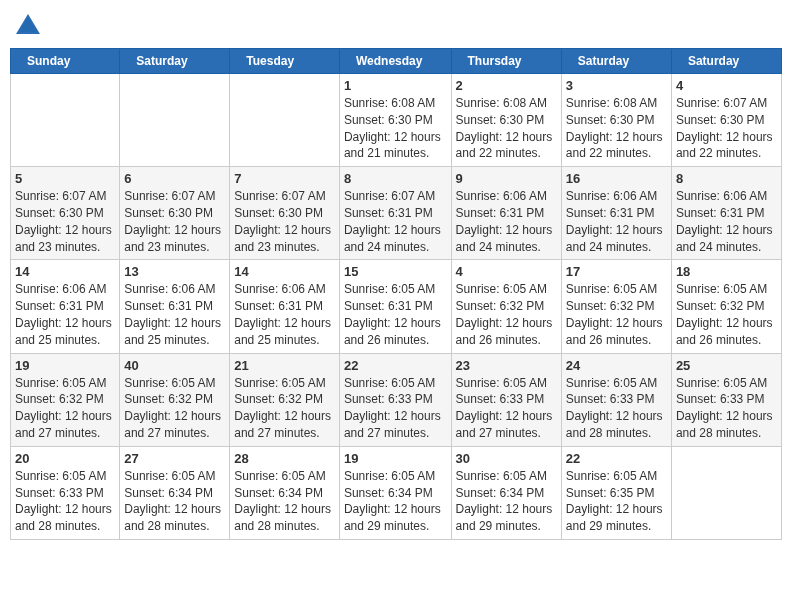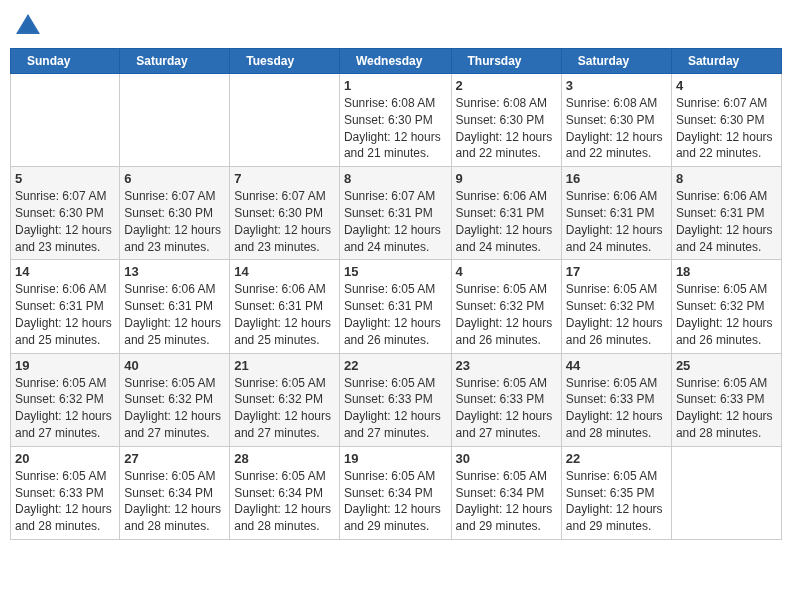--- a/index.html
+++ b/index.html
@@ -292,21 +292,21 @@
 and 27 minutes.</div>
         </td>
         <td>
           <span class="day-num">23</span>
           <div class="day-info" style="white-space: pre-line;">Sunrise: 6:05 AM
 Sunset: 6:33 PM
 Daylight: 12 hours
 and 27 minutes.</div>
         </td>
         <td>
-          <span class="day-num">44</span>
+          <span class="day-num">24</span>
           <div class="day-info" style="white-space: pre-line;">Sunrise: 6:05 AM
 Sunset: 6:33 PM
 Daylight: 12 hours
 and 28 minutes.</div>
         </td>
         <td>
           <span class="day-num">25</span>
           <div class="day-info" style="white-space: pre-line;">Sunrise: 6:05 AM
 Sunset: 6:33 PM
 Daylight: 12 hours

